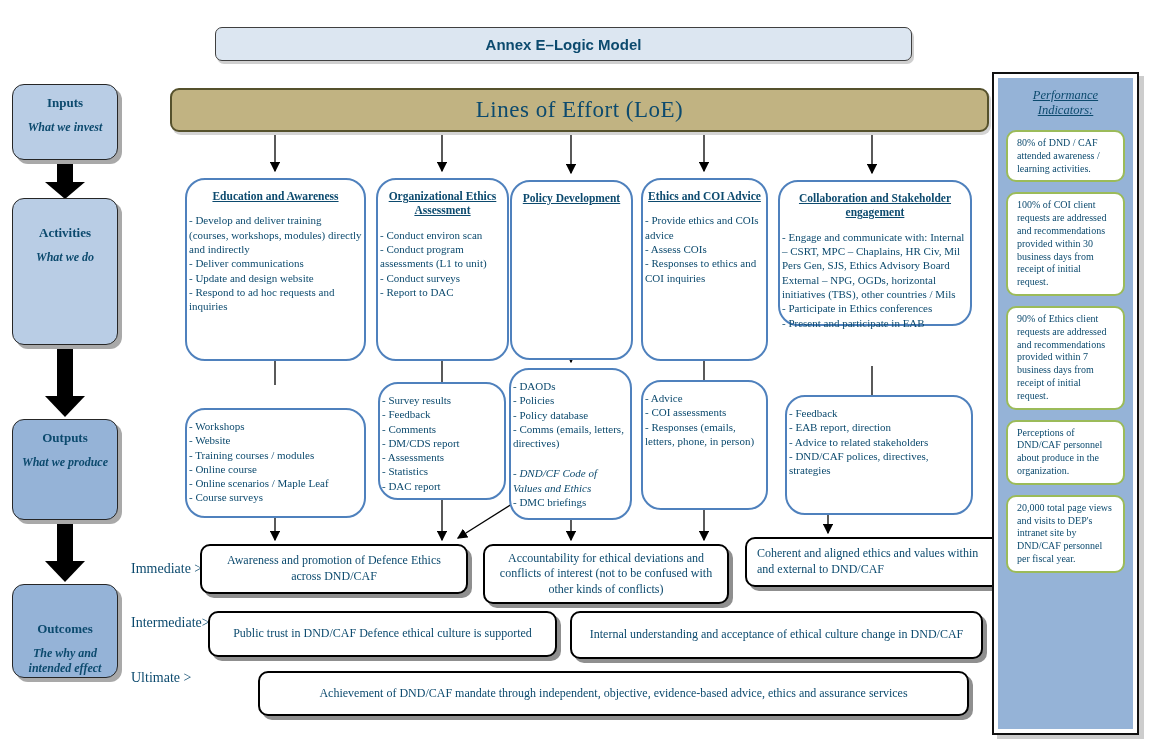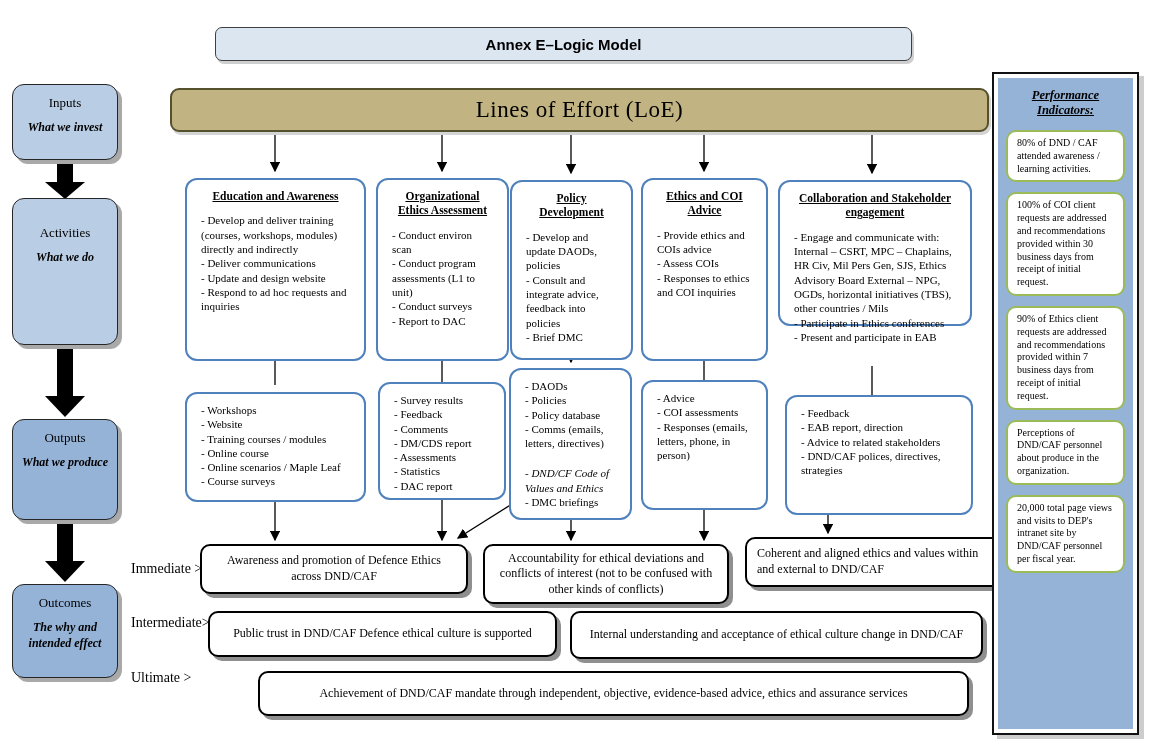--- a/index.html
+++ b/index.html
@@ -1,58 +1,58 @@
 <!DOCTYPE html>
 <html><head>
 <meta charset="utf-8">
 <style>
   html,body{margin:0;padding:0;background:#fff;}
   .canvas{position:relative;width:1158px;height:747px;background:#fff;
-          font-family:"Liberation Serif",serif;color:#000000;overflow:hidden;}
+          font-family:"Liberation Serif",serif;color:#0c4a6e;overflow:hidden;}
   .connectors{position:absolute;left:0;top:0;pointer-events:none;}
 
   .title-box{position:absolute;left:215px;top:27px;width:695px;height:32px;
     background:#dce6f1;border:1.5px solid #3f3f3f;border-radius:7px;
     box-shadow:2px 3px 0 #cfcfcf;display:flex;align-items:center;justify-content:center;
     font-family:"Liberation Sans",sans-serif;font-weight:bold;font-size:15px;}
 
   .loe-bar{position:absolute;left:150px;top:88px;width:815px;height:40px;
     background:#c1b382;border:2px solid #55512c;border-radius:9px;
     box-shadow:2px 3px 0 #d4d4d4;display:flex;align-items:center;justify-content:center;
     font-size:23px;letter-spacing:.5px;margin-left:20px;}
 
   .flow-box{position:absolute;left:12px;width:106px;background:#b9cde5;
     border:1.3px solid #262626;border-radius:12px;box-shadow:4px 4px 0 #a9a9a9;
     display:flex;flex-direction:column;align-items:center;text-align:center;
     padding-top:10px;box-sizing:border-box;}
   .flow-box.dark{background:#95b3d7;}
-  .flow-label{font-weight:normal;font-size:13px;}
+  .flow-label{font-weight:bold;font-size:13px;}
   .flow-sub{font-style:italic;font-weight:bold;font-size:12px;margin-top:9px;line-height:1.3;padding:0 6px;}
 
-  .act-box{position:absolute;background:#fff;border:2.5px solid #4f81bd;border-radius:12px;
-    padding:9px 14px;box-sizing:border-box;font-size:11px;line-height:1.3;}
+  .act-box{position:absolute;background:#fff;border:2.5px solid #4f81bd;border-radius:20px;
+    padding:9px 2px;box-sizing:border-box;font-size:11px;line-height:1.3;}
   .act-title{font-weight:bold;text-decoration:underline;text-align:center;
     font-size:11.5px;line-height:1.25;margin-bottom:10px;}
   .bullets{white-space:pre-line;}
   .bullets-block{display:block;white-space:pre-line;}
   .italic{font-style:italic;margin-top:16px;}
 
   .row-label{position:absolute;font-size:14px;}
 
   .outcome-box{position:absolute;background:#fff;border:2.5px solid #000;border-radius:10px;
     box-shadow:4px 4px 0 #8f8f8f;display:flex;align-items:center;justify-content:center;
     text-align:center;font-size:12px;line-height:1.3;padding:3px 10px;box-sizing:border-box;}
   .outcome-box.left{justify-content:flex-start;text-align:left;}
 
   .perf-outer{position:absolute;left:992px;top:72px;width:147px;height:663px;
     background:#fff;border:2px solid #111;box-shadow:5px 4px 0 #cdcdcd;
     padding:4px;box-sizing:border-box;}
   .perf-inner{width:100%;height:100%;background:#95b3d7;box-sizing:border-box;
     display:flex;flex-direction:column;align-items:center;padding:8px 6px;gap:10px;overflow:hidden;}
-  .perf-title{font-weight:bold;font-style:italic;text-decoration:underline;
+  .perf-title{font-weight:normal;font-style:italic;text-decoration:underline;
     font-size:12.5px;text-align:center;margin:2px 0 2px 0;}
   .perf-box{width:119px;background:#fff;border:2px solid #9bbb59;border-radius:10px;
     padding:5px 9px;box-sizing:border-box;font-size:10px;line-height:1.28;}
 </style>
 </head>
 <body>
 
 <div class="canvas">
 
   <svg class="connectors" width="1158" height="747">
@@ -99,59 +99,56 @@
     <div class="flow-sub">What we invest</div>
   </div>
   <div class="flow-box dark" style="top:419px;height:101px;">
     <div class="flow-label">Outputs</div>
     <div class="flow-sub">What we produce</div>
   </div>
   <div class="flow-box" style="top:198px;height:147px;">
     <div class="flow-label" style="margin-top:16px;">Activities</div>
     <div class="flow-sub">What we do</div>
   </div>
-  <div class="flow-box dark" style="top:584px;height:94px;">
+  <div class="flow-box dark" style="top:584px;height:94px;justify-content:flex-end;">
     <div class="flow-label">Outcomes</div>
     <div class="flow-sub">The why and intended effect</div>
   </div>
 
   <div class="act-box" style="left:185px;top:178px;width:181px;height:183px;">
     <div class="act-title">Education and Awareness</div>
     <div class="bullets">- Develop and deliver training (courses, workshops, modules) directly and indirectly
 - Deliver communications
 - Update and design website
 - Respond to ad hoc requests and inquiries</div>
   </div>
   <div class="act-box" style="left:376px;top:178px;width:133px;height:183px;">
     <div class="act-title">Organizational Ethics Assessment</div>
     <div class="bullets">- Conduct environ scan
 - Conduct program assessments (L1 to unit)
 - Conduct surveys
 - Report to DAC</div>
   </div>
   <div class="act-box" style="left:510px;top:180px;width:123px;height:180px;">
     <div class="act-title">Policy Development</div>
-    <div class="bullets">- Develop and update DAODs, policies
-- Consult and integrate advice, feedback into policies
-- Brief DMC</div>
   </div>
   <div class="act-box" style="left:641px;top:178px;width:127px;height:183px;">
     <div class="act-title">Ethics and COI Advice</div>
     <div class="bullets">- Provide ethics and COIs advice
 - Assess COIs
 - Responses to ethics and COI inquiries</div>
   </div>
   <div class="act-box" style="left:778px;top:180px;width:194px;height:146px;">
     <div class="act-title">Collaboration and Stakeholder engagement</div>
     <div class="bullets">- Engage and communicate with: Internal – CSRT, MPC – Chaplains, HR Civ, Mil Pers Gen, SJS, Ethics Advisory Board External – NPG, OGDs, horizontal initiatives (TBS), other countries / Mils
 - Participate in Ethics conferences
 - Present and participate in EAB</div>
   </div>
 
-  <div class="act-box" style="left:185px;top:392px;width:181px;height:110px;">
+  <div class="act-box" style="left:185px;top:408px;width:181px;height:110px;">
     <div class="bullets">- Workshops
 - Website
 - Training courses / modules
 - Online course
 - Online scenarios / Maple Leaf
 - Course surveys</div>
   </div>
   <div class="act-box" style="left:378px;top:382px;width:128px;height:118px;">
     <div class="bullets">- Survey results
 - Feedback

